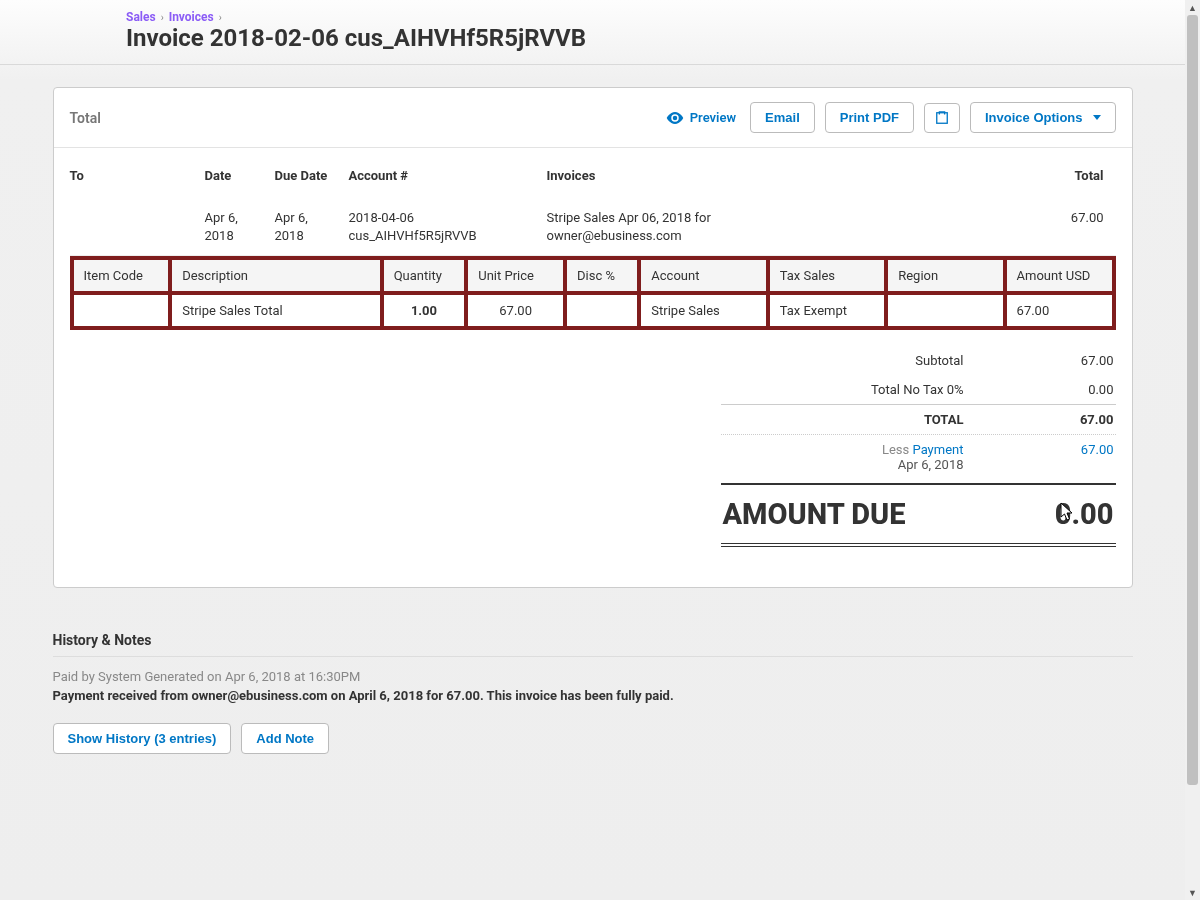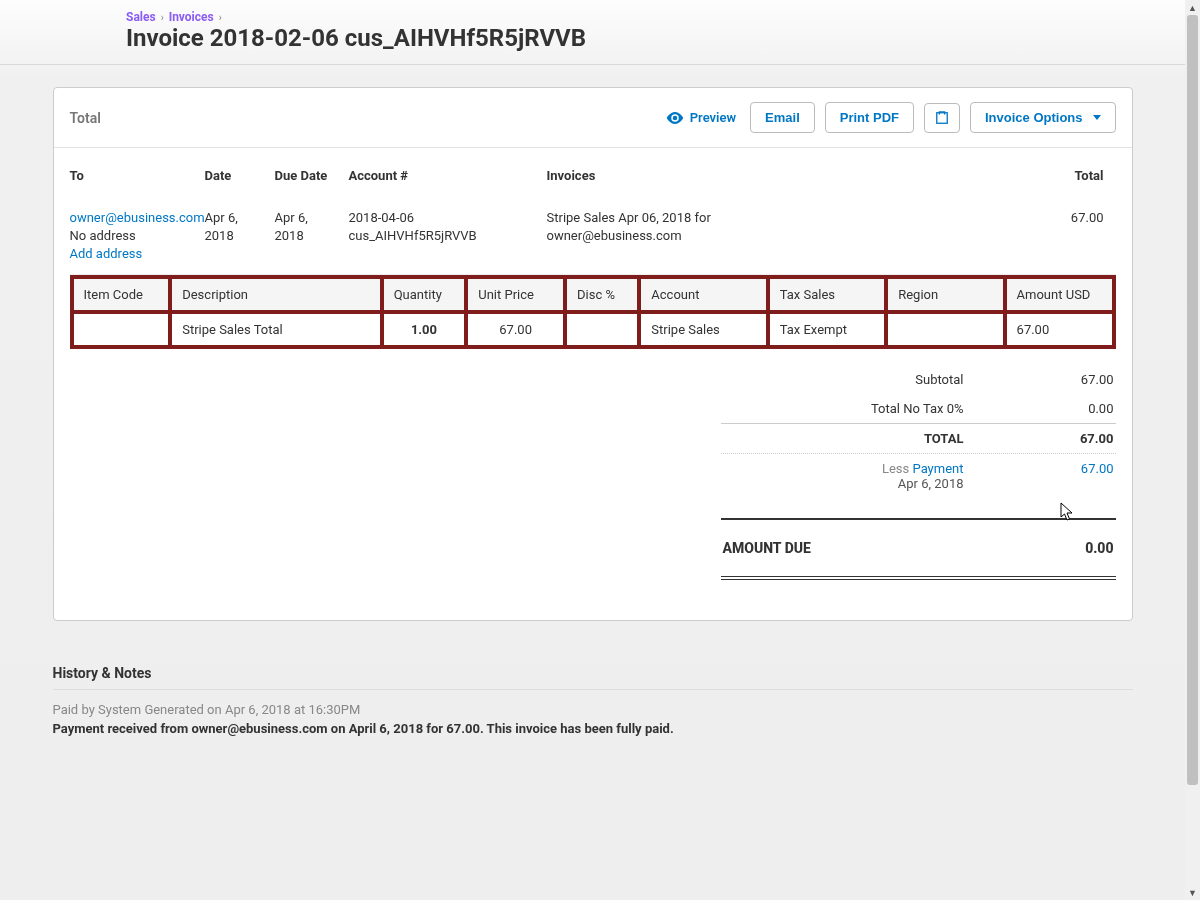--- a/index.html
+++ b/index.html
@@ -84,21 +84,21 @@
     .totals .trow.light{ color:#333;}
     .totals .trow.bold { font-weight:700; border-top:1px solid #ccc; border-bottom:1px dotted #ccc;}
     .totals .trow.payment { color:#888;}
     .totals .trow.payment .left{ text-align:right; flex:1;}
     .totals .trow.payment .right{ width:100px; text-align:right; color:#0077c5;}
     .totals .trow .left{text-align:right; flex:1; padding-right:50px;}
     .totals .trow .right{ width:100px; text-align:right;}
     .totals .due{
       display:flex; justify-content:space-between; align-items:center;
       border-top:2px solid #333; border-bottom:4px double #333;
-      padding:20px 2px; font-size:14px; font-weight:800; margin-top:20px;
+      padding:12px 2px; font-size:29px; font-weight:800; margin-top:4px;
     }
     .below { width:1080px; margin: 44px auto 0 auto;}
     .hn-title { font-weight:700; font-size:14px; color:#333; padding-bottom:8px; border-bottom:1px solid #ddd;}
     .note-line1 { color:#888; font-size:13px; margin-top:12px;}
     .note-line2 { color:#333; font-size:13px; font-weight:700; margin-top:4px;}
     .bottom-actions{ margin-top:20px; display:flex; gap:10px;}
     .cursor-arrow{ position:absolute; pointer-events:none;}
   </style>
 </head>
 <body>
@@ -138,25 +138,20 @@
           </svg>
       </button>
       <button class="btn caret">Invoice Options</button>
     </div>
   </div>
 
   <div class="card-body">
     <div class="meta-row">
       <div class="meta-col to">
         <div class="lbl">To</div>
-        <div class="val">
-          <a href="#">owner@ebusiness.com</a><br>
-          <span>No address</span><br>
-          <span class="link">Add address</span>
-        </div>
       </div>
       <div class="meta-col date">
         <div class="lbl">Date</div>
         <div class="val">Apr 6, 2018</div>
       </div>
       <div class="meta-col due">
         <div class="lbl">Due Date</div>
         <div class="val">Apr 6, 2018</div>
       </div>
       <div class="meta-col inv">
@@ -228,17 +223,21 @@
         <span>0.00</span>
       </div>
     </div>
   </div>
 </div>
 
 <div class="below">
   <div class="hn-title">History &amp; Notes</div>
   <div class="note-line1">Paid by System Generated on Apr 6, 2018 at 16:30PM</div>
   <div class="note-line2">Payment received from owner@ebusiness.com on April 6, 2018 for 67.00. This invoice has been fully paid.</div>
+  <div class="bottom-actions">
+    <button class="btn">Show History (3 entries)</button>
+    <button class="btn">Add Note</button>
+  </div>
 </div>
 
 <svg class="cursor-arrow" style="left:1060px; top:502px;" width="16" height="20">
   <path d="M1 1 L1 15 L4.5 12 L7 18 L9.5 17 L7 11 L12 11 Z" fill="#fff" stroke="#000" stroke-width="1"></path>
 </svg>
 
 </body></html>

